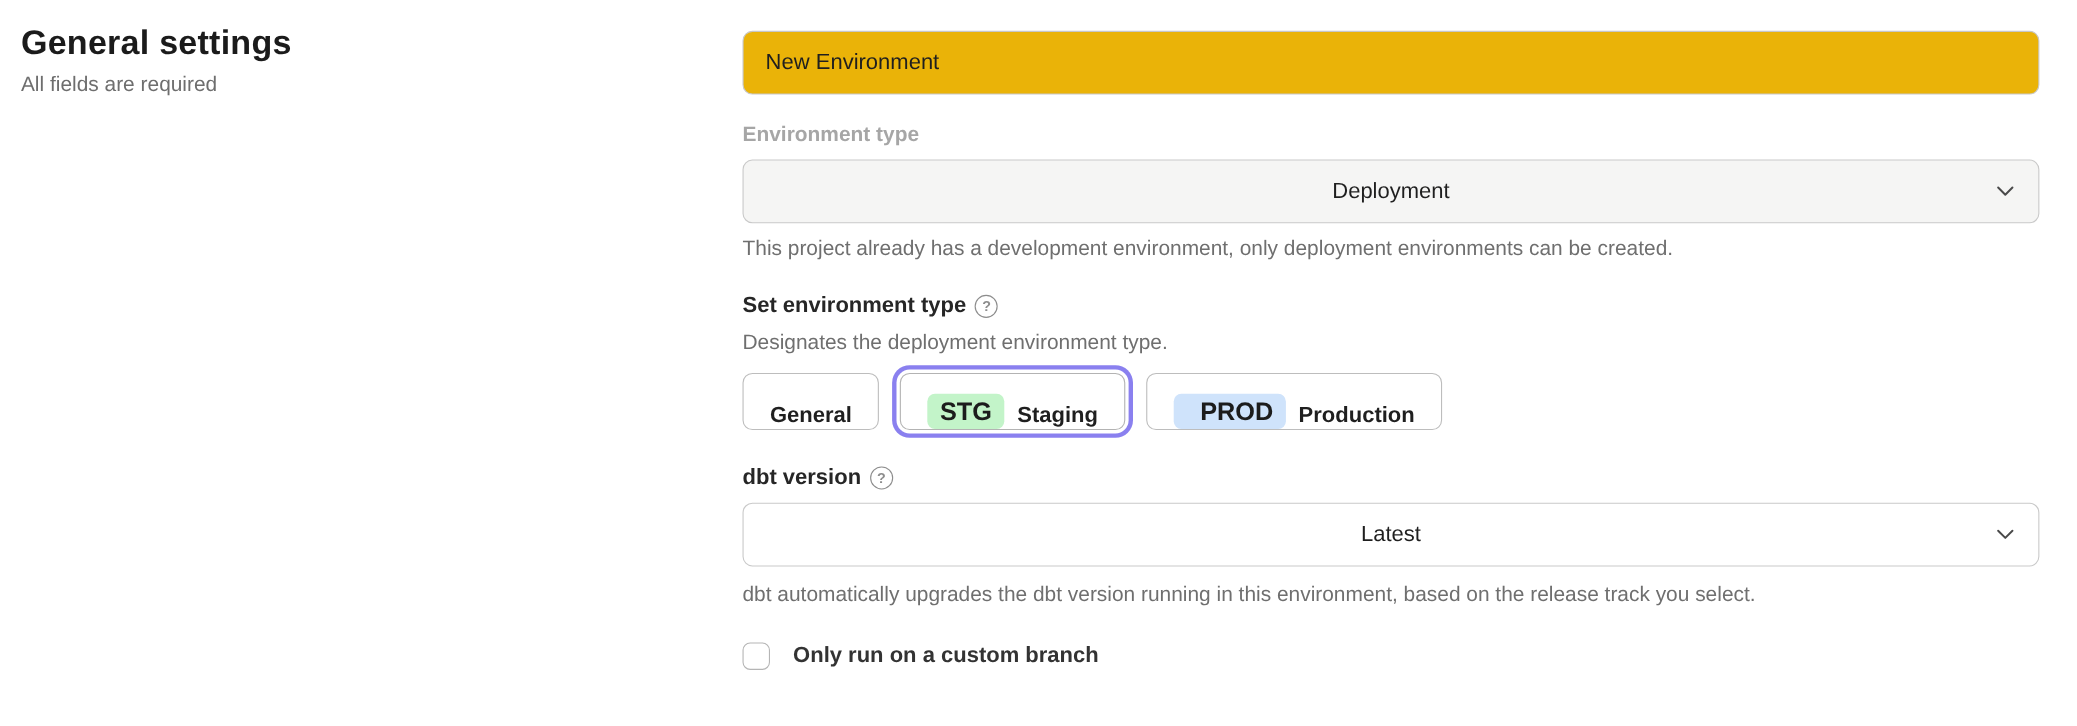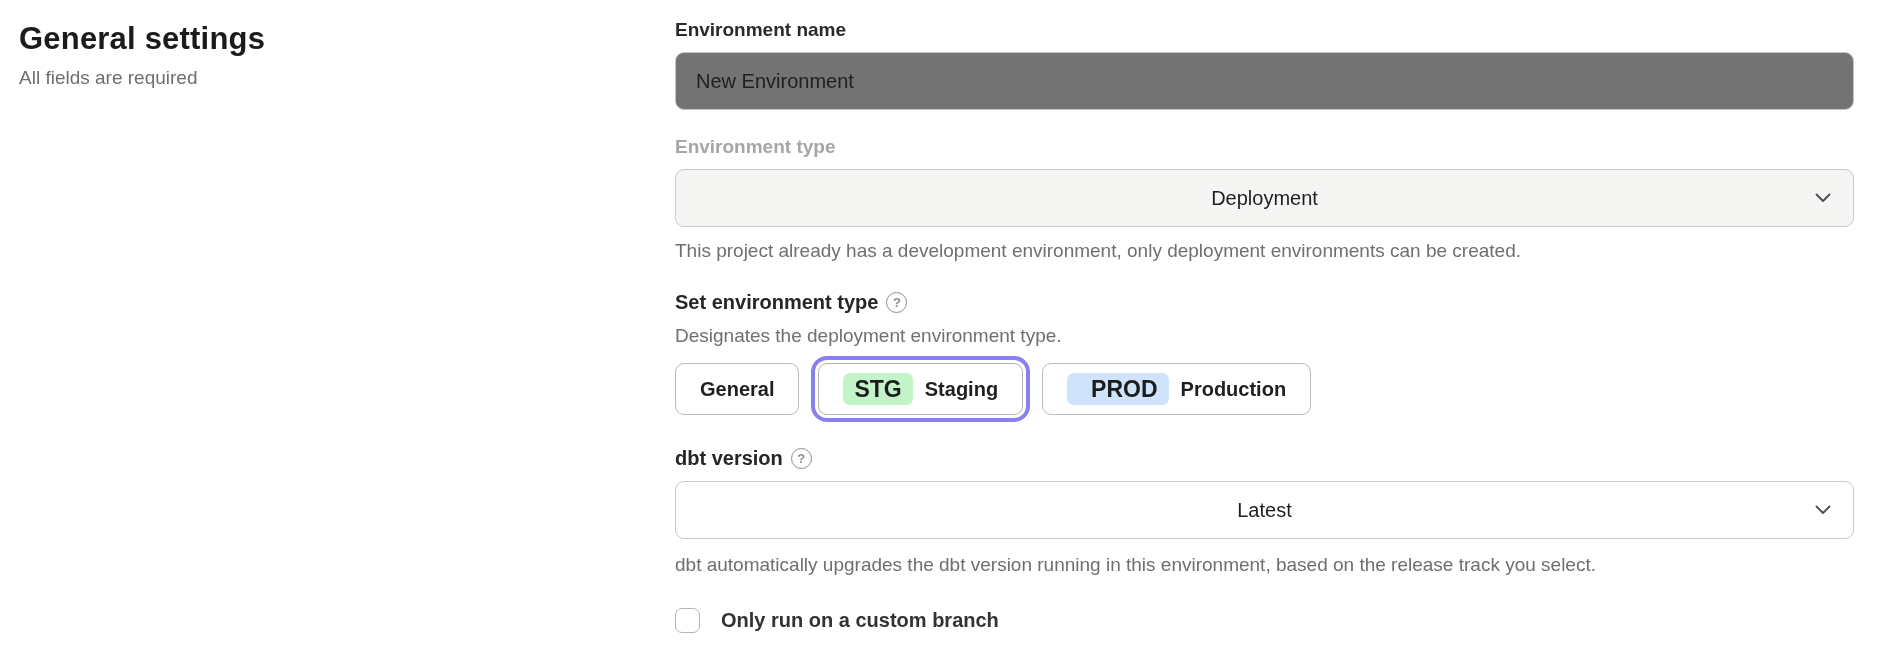--- a/index.html
+++ b/index.html
@@ -28,21 +28,21 @@
     font-size: 19px; font-weight: 600; color: #2a2a2a; line-height: 24px;
     display: block;
   }
   .field-label.disabled { color: #a6a6a6; }
 
   .text-input {
     margin-top: 10px; width: 100%; height: 58px;
     border: 1px solid #c7c7c7; border-radius: 9px;
     font-family: "Liberation Sans", sans-serif;
     font-size: 20px; color: #1f1f1f; padding: 0 20px;
-    background: #737373; outline: none; display: block;
+    background: #eab308; outline: none; display: block;
   }
 
   .select {
     position: relative; margin-top: 10px; width: 100%; height: 58px;
     border: 1px solid #c9c9c9; border-radius: 9px; background: #ffffff;
     display: flex; align-items: center; padding: 0 20px;
     font-size: 20px; color: #1f1f1f; cursor: pointer; justify-content: center;
   }
   .select.disabled { background: #f5f5f4; cursor: default; }
   .select .chev { position: absolute; right: 22px; top: 50%; transform: translateY(-50%); display: flex; }
@@ -59,21 +59,21 @@
     width: 21px; height: 21px; border: 1.5px solid #8d8d8d; border-radius: 50%;
     color: #8d8d8d; font-size: 13px; font-weight: 600;
     display: inline-flex; align-items: center; justify-content: center;
     line-height: 1; flex: 0 0 auto;
   }
   .section-desc { margin-top: 9px; font-size: 19px; color: #6f6f6f; line-height: 24px; }
 
   .btn-row { margin-top: 15px; display: flex; align-items: center; gap: 12px; }
   .type-btn {
     height: 52px; background: #ffffff; border: 1px solid #bdbdbd; border-radius: 9px;
-    display: inline-flex; align-items: center; padding: 0 24px; gap: 12px;
+    display: inline-flex; align-items: flex-end; padding: 0 24px; gap: 12px;
     font-family: "Liberation Sans", sans-serif;
     font-size: 20px; font-weight: 600; color: #1f1f1f; cursor: pointer;
   }
   .type-btn.selected {
     box-shadow: 0 0 0 3px #ffffff, 0 0 0 7px #8a80ef;
     margin: 0 7px; border-color: #b3b3b3;
   }
   .badge {
     font-size: 23px; font-weight: 600; color: #1c1c1c;
     padding: 5px 11px; border-radius: 7px; line-height: 22px;
@@ -95,21 +95,20 @@
 
 <div class="page">
 
   <div class="intro">
     <h1>General settings</h1>
     <div class="sub">All fields are required</div>
   </div>
 
   <div class="form">
 
-    <label class="field-label">Environment name</label>
     <input class="text-input" type="text" value="New Environment" style="">
 
     <label class="field-label disabled" style="margin-top:25px">Environment type</label>
     <div class="select disabled">
       <span>Deployment</span>
       <span class="chev">
         <svg width="16" height="10" viewBox="0 0 16 10" fill="none">
           <path d="M1.5 1.5 L8 8 L14.5 1.5" stroke="#4a4a4a" stroke-width="1.8" stroke-linecap="round" stroke-linejoin="round"></path>
         </svg>
       </span>

